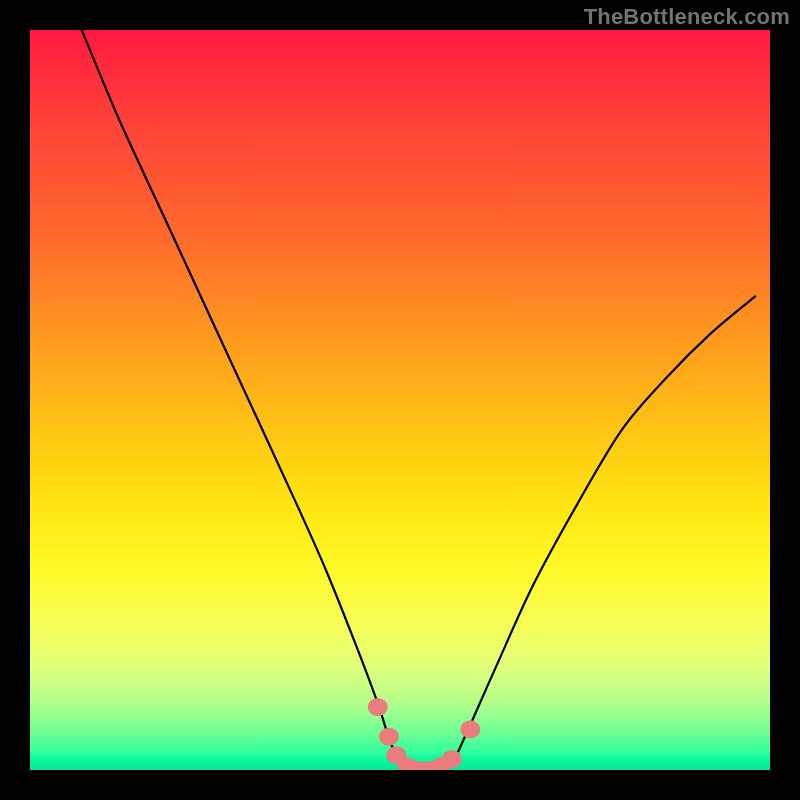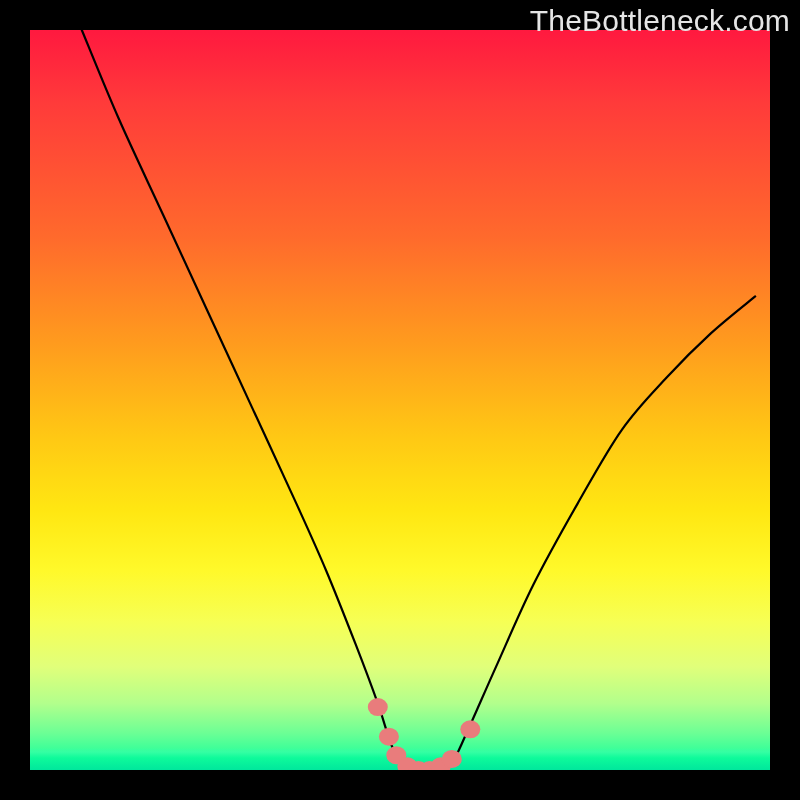--- a/index.html
+++ b/index.html
@@ -56,23 +56,23 @@
         #00f79a 70%,
         #00e79a 85%,
         #00d79a 100%
       );
     opacity: 0.6;
   }
   .watermark {
     position: absolute;
     top: 4px;
     right: 10px;
-    color: #e5e5e5;
-    font-size: 30px;
-    font-weight: 400;
+    color: #737373;
+    font-size: 22px;
+    font-weight: 700;
     letter-spacing: 0.2px;
     z-index: 10;
     user-select: none;
   }
   svg.curve {
     position: absolute;
     left: 0;
     top: 0;
     width: 740px;
     height: 740px;

